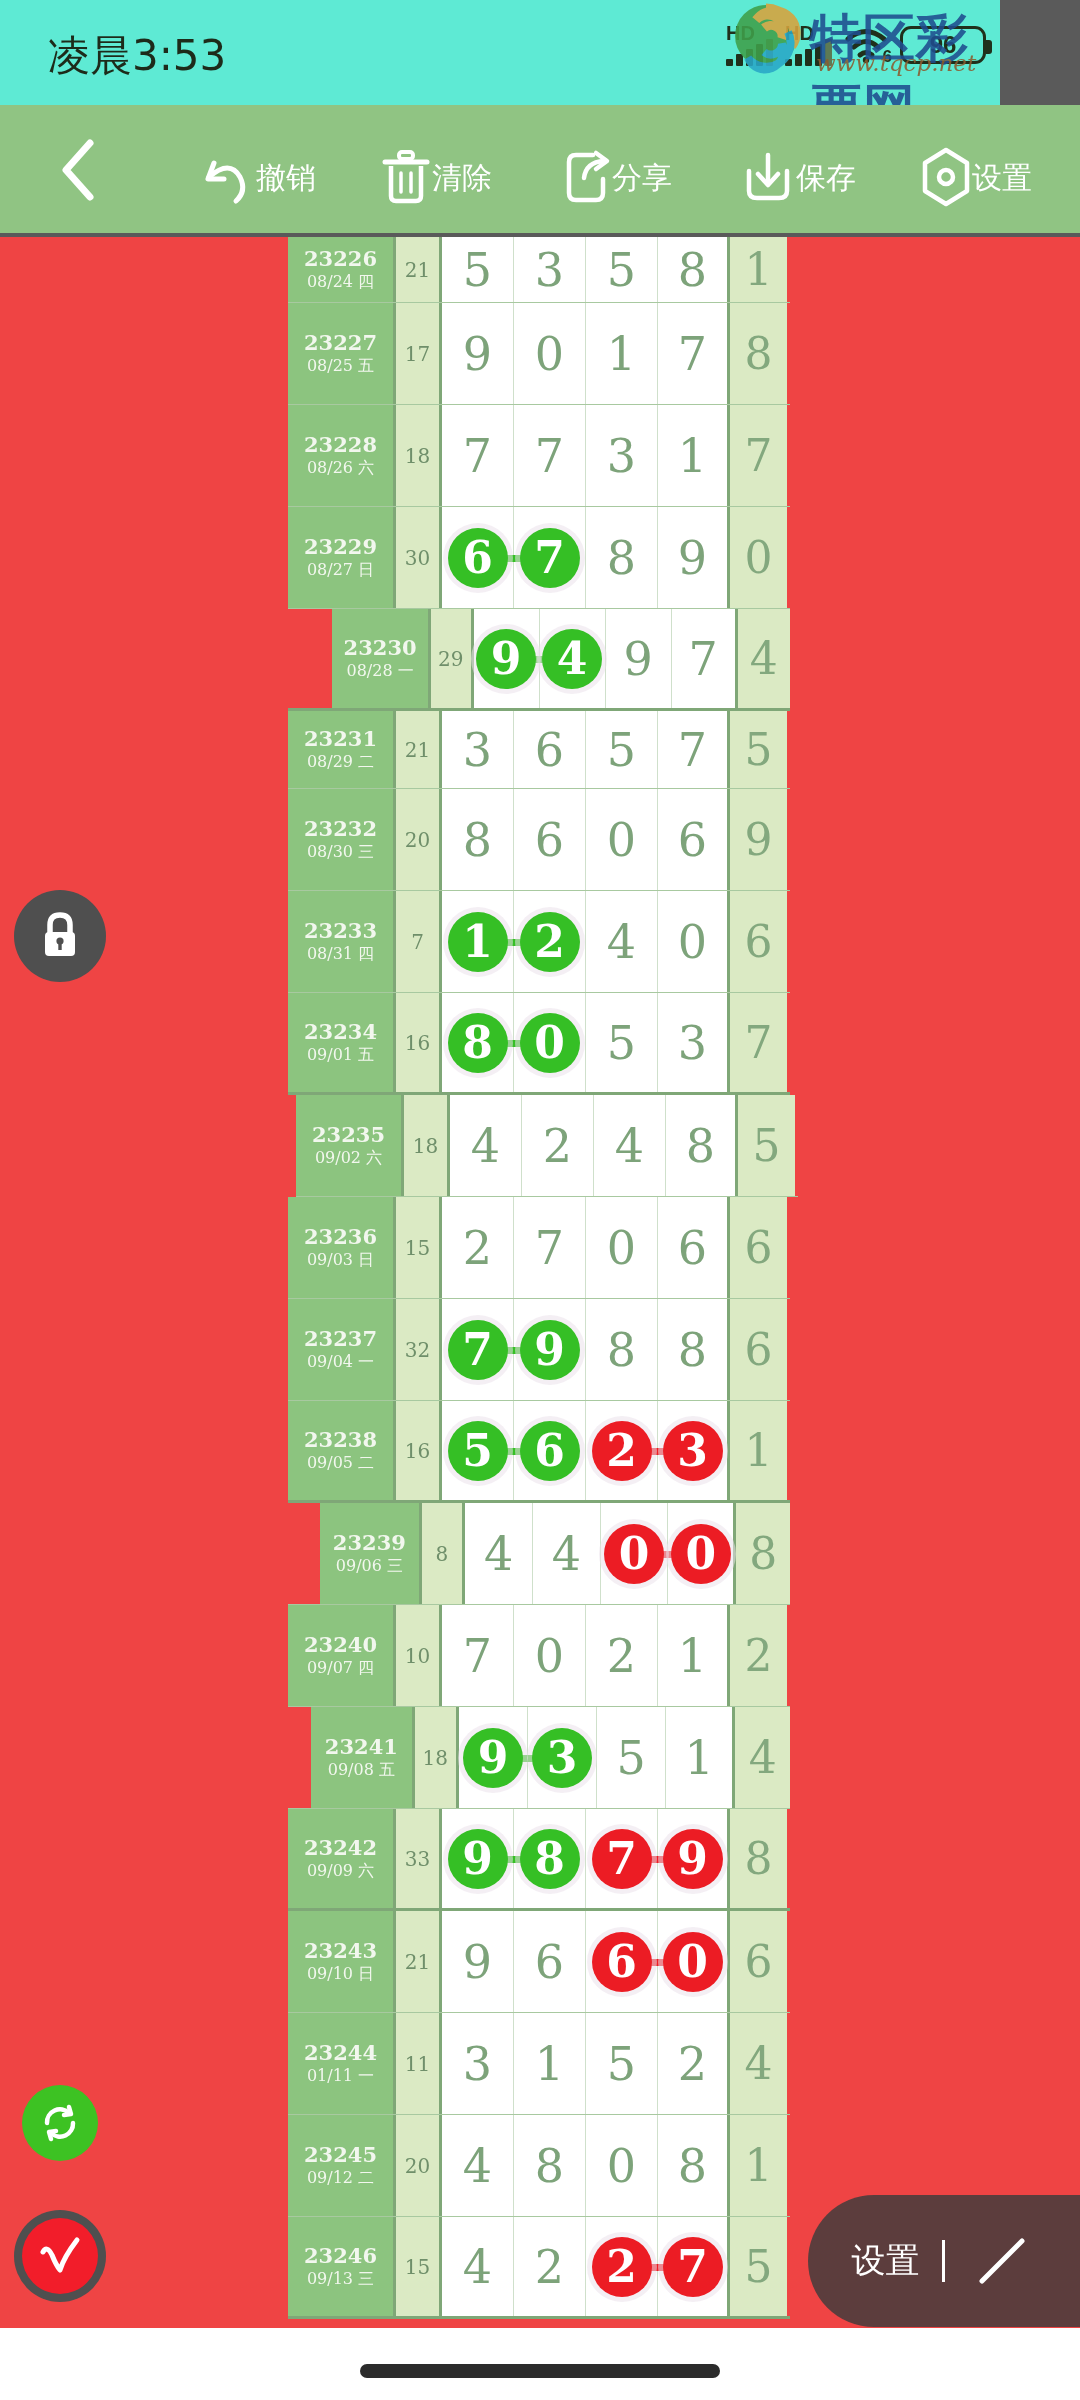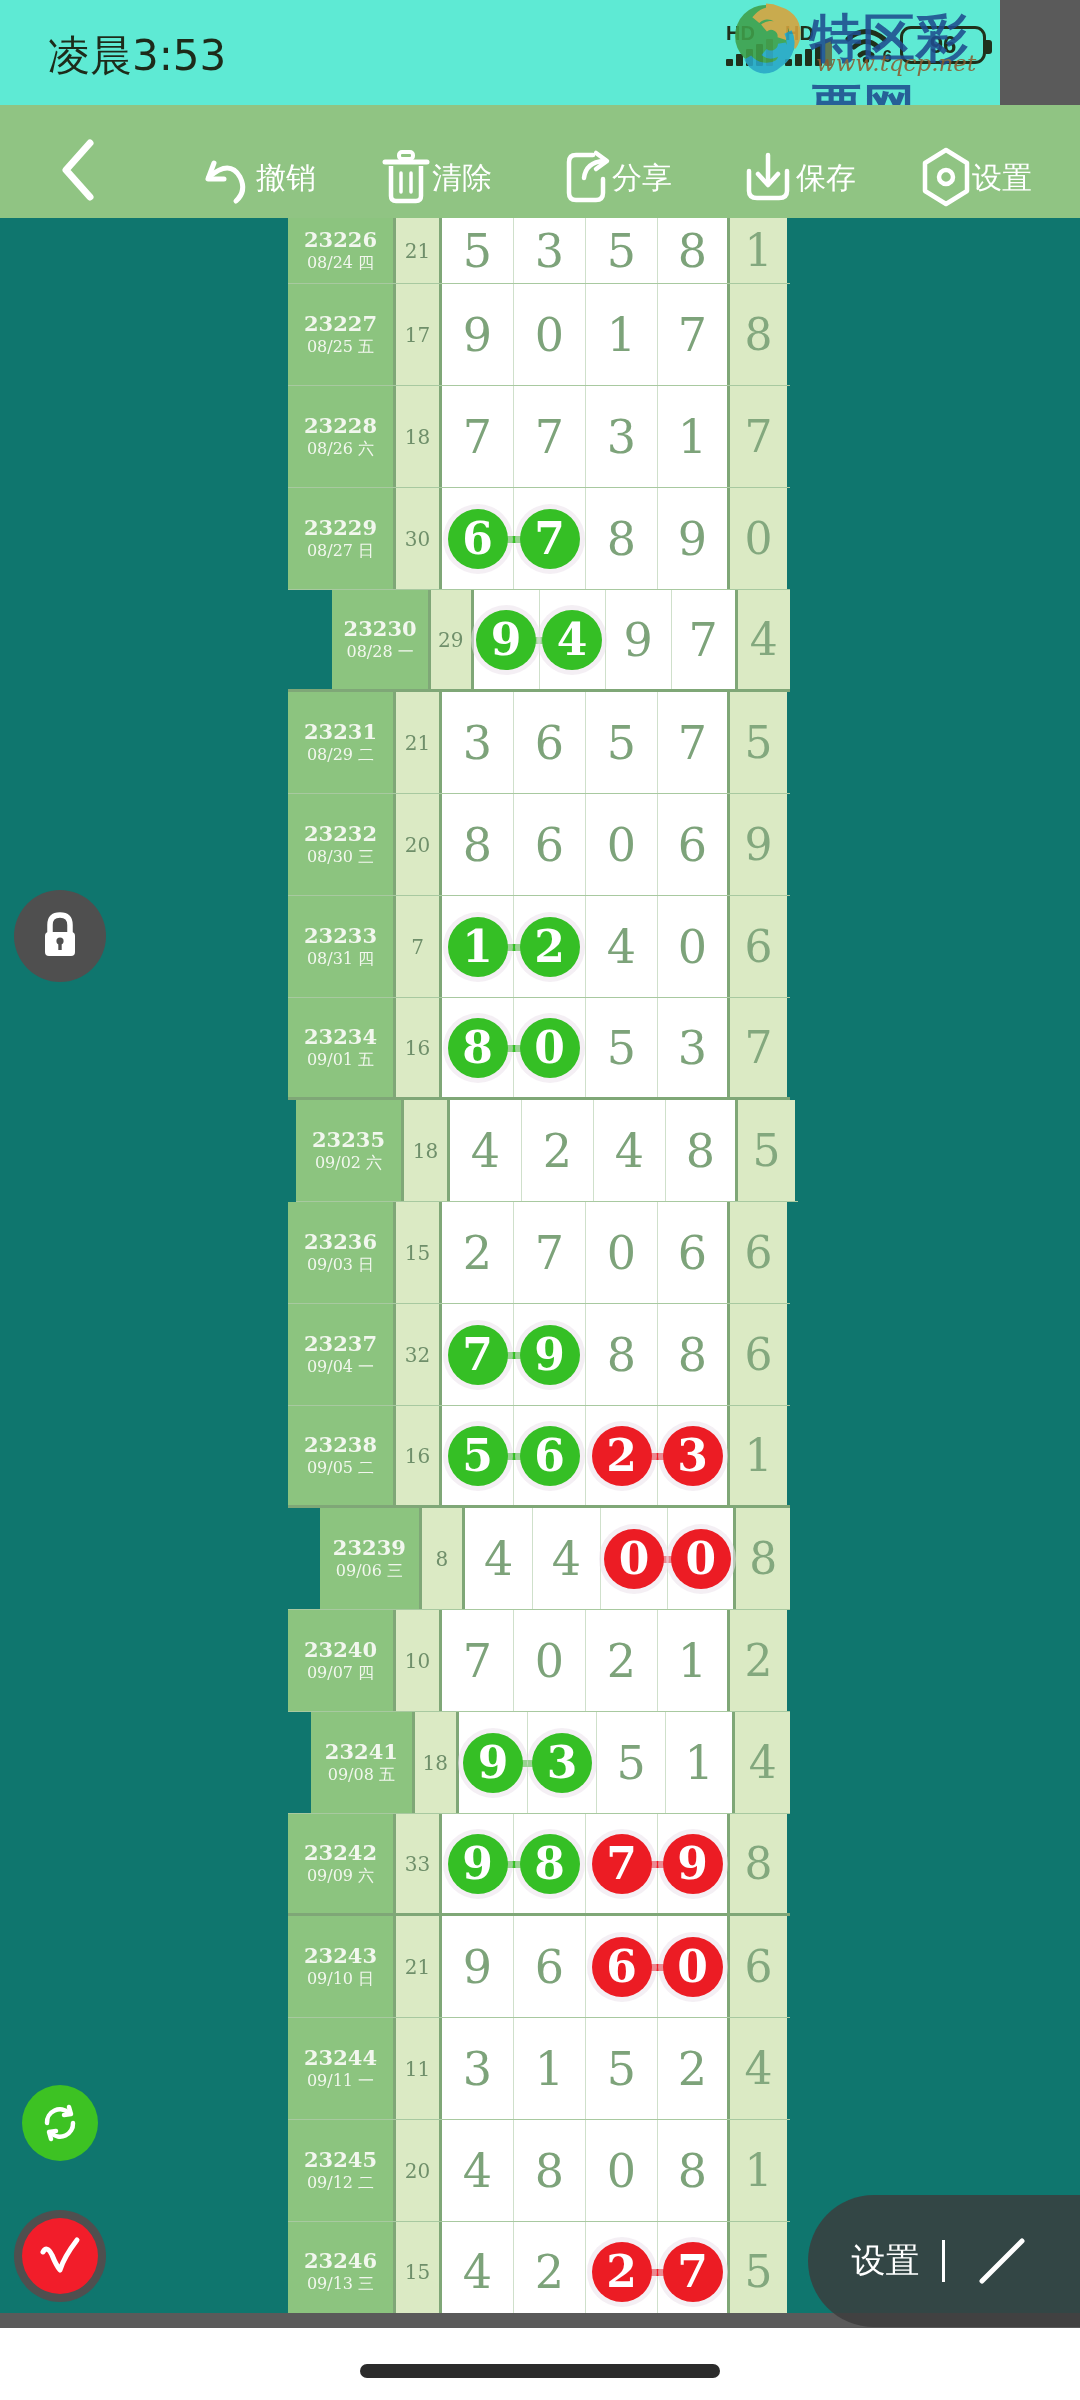--- a/index.html
+++ b/index.html
@@ -62,22 +62,22 @@
   .tool{
     position:absolute; top:16px; width:140px; height:112px;
     display:flex; flex-direction:row; align-items:center; justify-content:flex-start;
     cursor:pointer;
   }
   .tool .ico{ height:62px; display:flex; align-items:center; justify-content:center;}
   .tool .lbl{ font-size:30px; color:#ffffff; margin-top:2px; font-family:"DejaVu Sans",sans-serif;}
 
   
   #canvas{
-    position:absolute; top:218px; left:0; width:1080px; height:2095px;
-    background:#0f766e; overflow:hidden;
+    position:absolute; top:237px; left:0; width:1080px; height:2095px;
+    background:#ef4444; overflow:hidden;
   }
 
   
   #table{
     position:absolute; left:288px; top:0; width:502px;
   }
   .row{
     display:flex; width:502px; align-items:stretch;
     border-bottom:1px solid #a8c9a0;
   }
@@ -366,21 +366,21 @@
           <span class="ball g">4</span>
         </div>
         <div class="c-num">
           <span>9</span>
         </div>
         <div class="c-num last">
           <span>7</span>
         </div>
         <div class="c-tail">4</div>
       </div>
-      <div class="row" style="height: 102px;">
+      <div class="row" style="height: 78px;">
         <div class="c-issue">
           <span class="no">23231</span>
           <span class="dt">08/29 二</span>
         </div>
         <div class="c-sum">21</div>
         <div class="c-num">
           <span>3</span>
         </div>
         <div class="c-num">
           <span>6</span>
@@ -639,21 +639,21 @@
           <span class="link"></span>
         </div>
         <div class="c-num last">
           <span class="ball r">0</span>
         </div>
         <div class="c-tail">6</div>
       </div>
       <div class="row" style="height: 102px;">
         <div class="c-issue">
           <span class="no">23244</span>
-          <span class="dt">09/11 一</span>
+          <span class="dt">01/11 一</span>
         </div>
         <div class="c-sum">11</div>
         <div class="c-num">
           <span>3</span>
         </div>
         <div class="c-num">
           <span>1</span>
         </div>
         <div class="c-num">
           <span>5</span>

